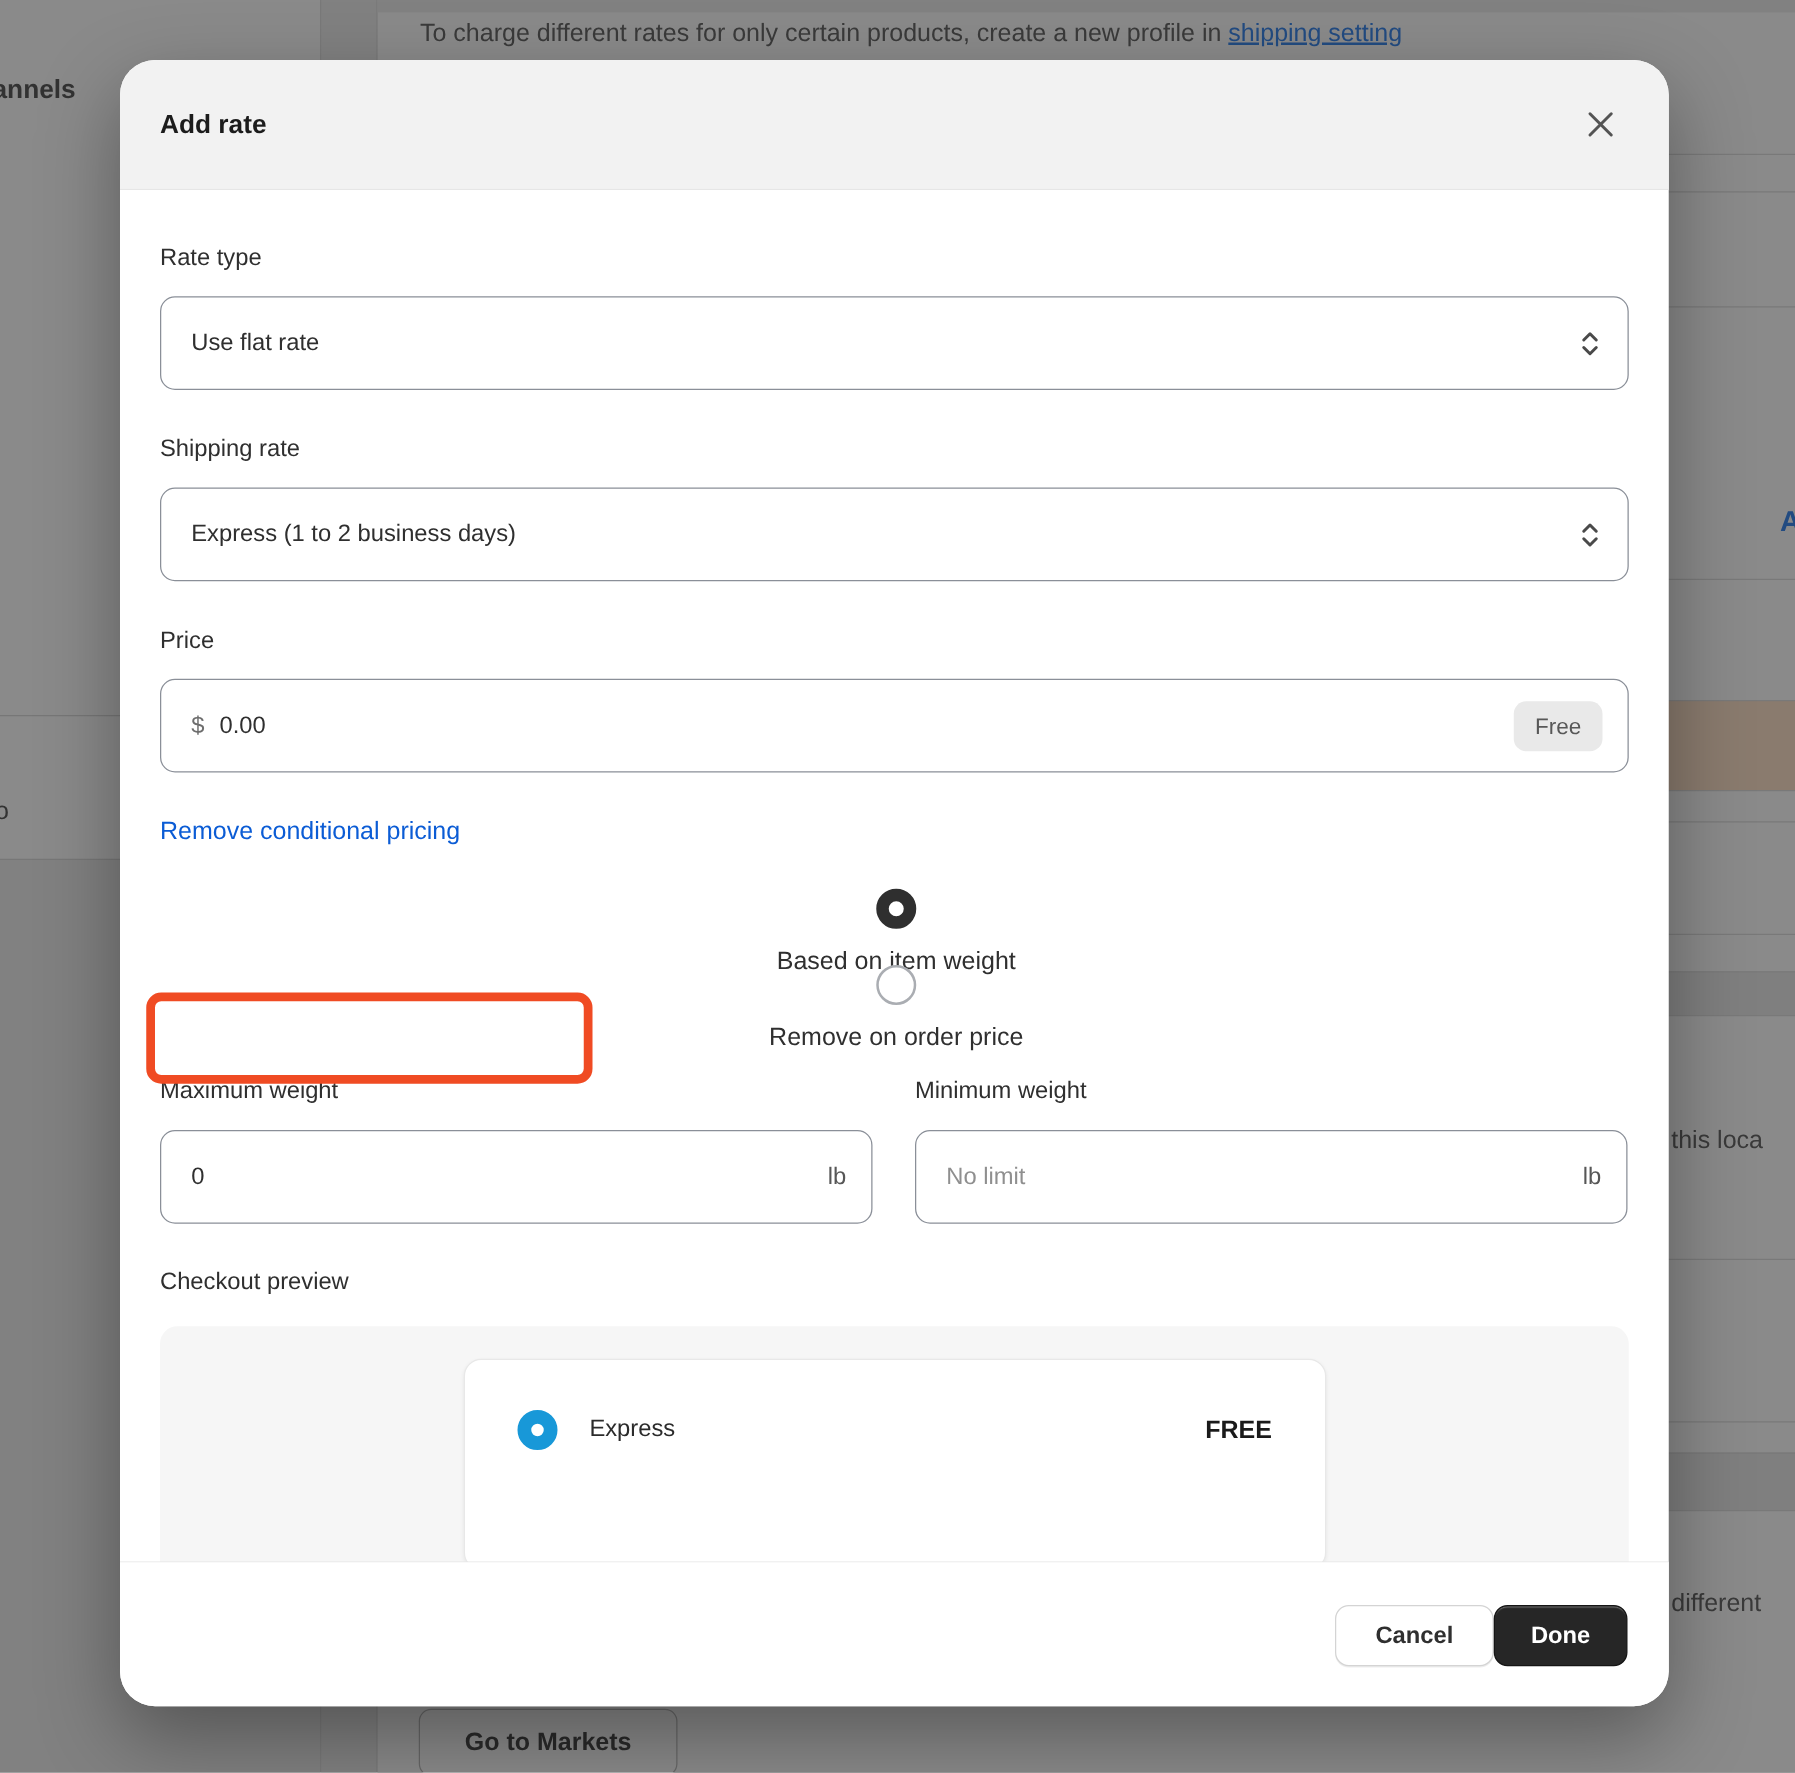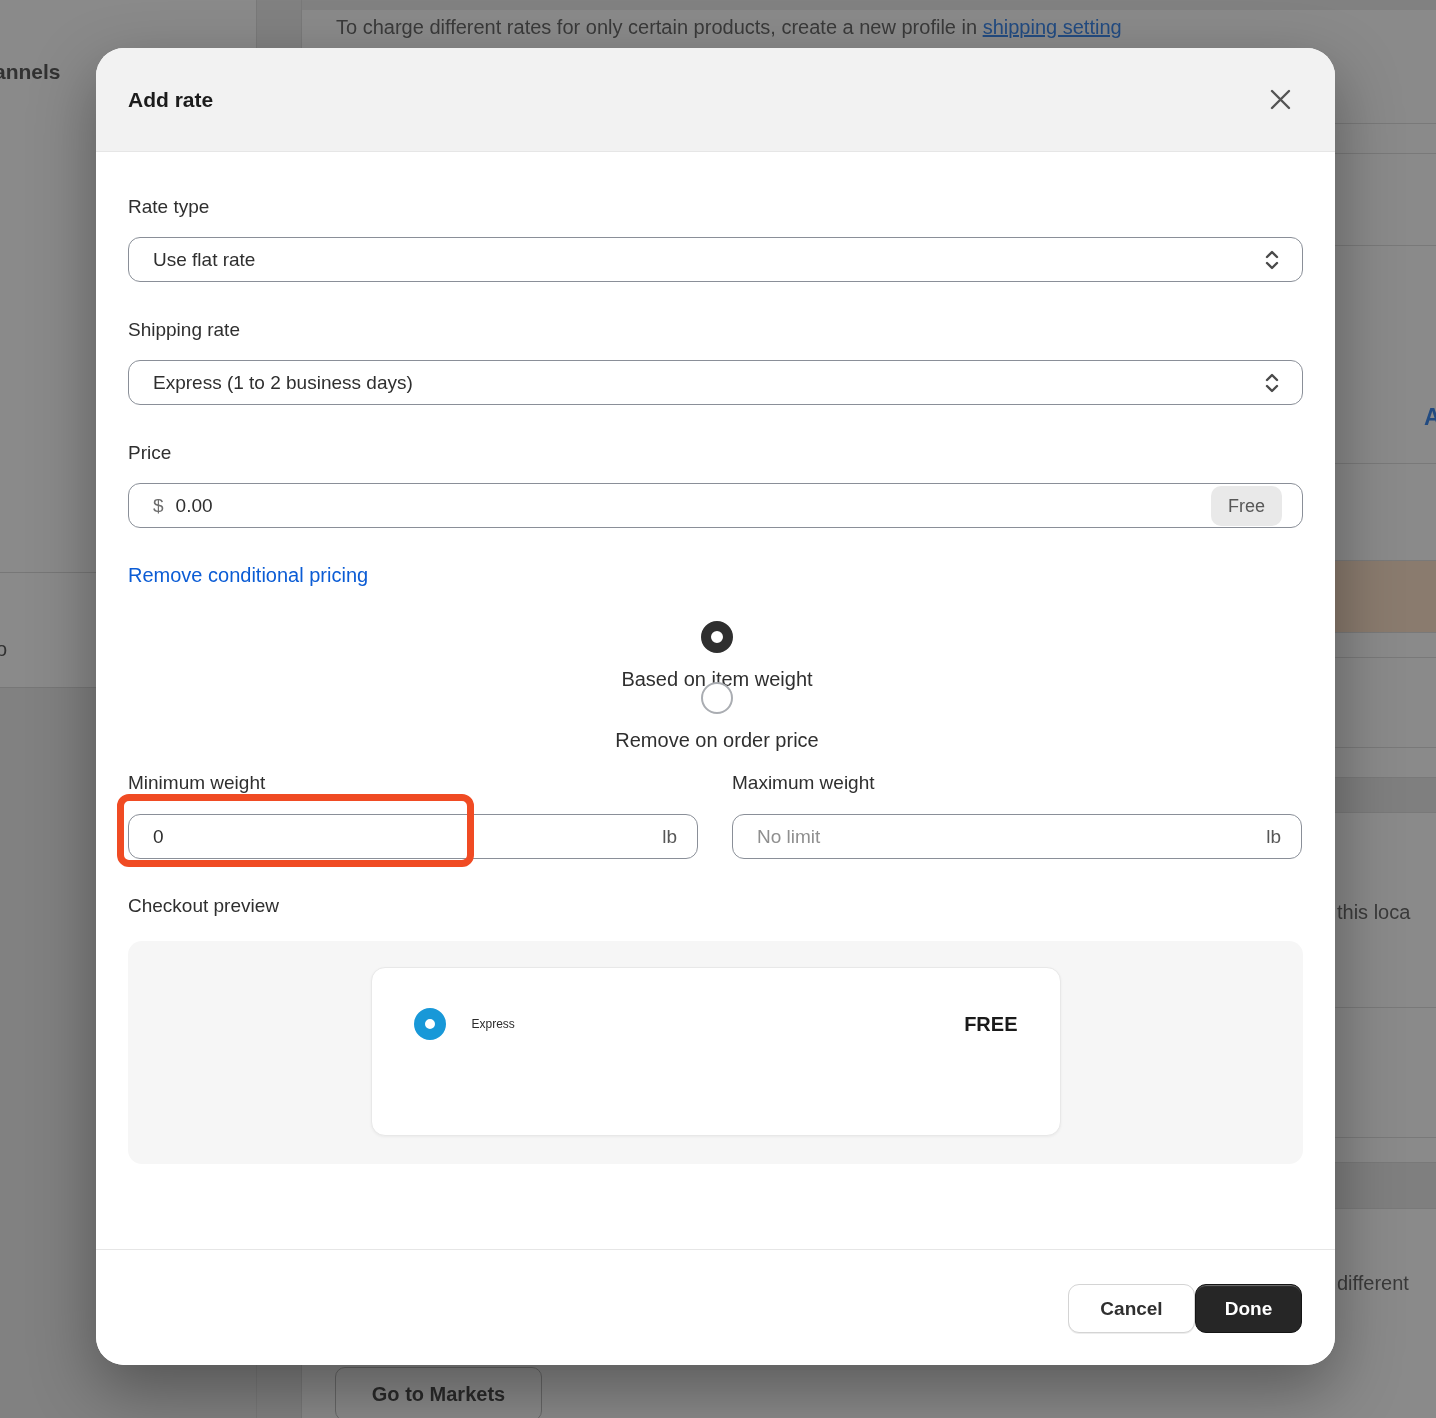--- a/index.html
+++ b/index.html
@@ -32,21 +32,21 @@
 
   
   .modal { position:absolute; z-index:2; left:96px; top:48px; width:1239px; height:1317px; background:#fff; border-radius:28px; box-shadow:0 24px 64px rgba(0,0,0,0.35); }
   .modal-header { height:104px; background:#f2f2f2; border-bottom:1px solid #e6e6e6; border-radius:28px 28px 0 0; display:flex; align-items:center; padding:0 38px 0 32px; }
   .modal-title { font-size:21px; font-weight:700; color:#1c1c1c; }
   .close-btn { margin-left:auto; width:34px; height:34px; display:flex; align-items:center; justify-content:center; cursor:pointer; background:none; border:none; }
   .modal-body { position:relative; padding:0 32px; }
 
   .field-label { margin-top:36px; font-size:19px; line-height:24px; color:#2f2f2f; }
   .field-label.first { margin-top:43px; }
-  .selectbox, .inputbox { margin-top:18px; height:45px; border:1px solid #8a8f98; border-radius:12px; background:#fff; display:flex; align-items:center; padding:0 20px 0 24px; cursor:pointer; }
+  .selectbox, .inputbox { margin-top:18px; height:75px; border:1px solid #8a8f98; border-radius:12px; background:#fff; display:flex; align-items:center; padding:0 20px 0 24px; cursor:pointer; }
   .selectbox .value { font-size:19px; color:#2f2f2f; }
   .chev { margin-left:auto; flex:0 0 auto; }
   .prefix { font-size:19px; color:#6d6d6d; margin-right:12px; }
   .inputbox .value { font-size:19px; color:#2f2f2f; }
   .inputbox .placeholder { font-size:19px; color:#8f8f8f; }
   .free-badge { margin-left:auto; height:40px; line-height:40px; padding:0 17px; background:#e9e9e9; border-radius:10px; font-size:18px; color:#585858; }
   .suffix { margin-left:auto; font-size:19px; color:#575757; }
 
   .link { display:inline-block; margin-top:35px; font-size:20px; line-height:24px; color:#0b5cd5; cursor:pointer; text-decoration:none; }
 
@@ -61,21 +61,21 @@
 
   .weights-labels { margin-top:45px; display:grid; grid-template-columns:570px 570px; column-gap:34px; }
   .weights-labels .field-label { margin-top:0; }
   .weights-row { margin-top:19px; display:grid; grid-template-columns:570px 570px; column-gap:34px; }
   .weights-row .inputbox { margin-top:0; }
 
   .preview-wrap { margin-top:23px; height:223px; background:#f6f6f6; border-radius:14px; }
   .preview-card { width:690px; height:169px; margin:0 auto; position:relative; top:26px; background:#fff; border:1px solid #e8e8e8; border-radius:14px; box-shadow:0 1px 3px rgba(0,0,0,0.05); padding:40px 42px 0 42px; }
   .preview-row1 { display:flex; align-items:center; gap:26px; }
   .preview-radio { width:32px; height:32px; border-radius:50%; border:11px solid #1898d8; background:#fff; flex:0 0 auto; }
-  .preview-name { font-size:12px; color:#2b2b2b; }
+  .preview-name { font-size:19px; color:#2b2b2b; }
   .preview-price { margin-left:auto; font-size:20px; font-weight:700; color:#1a1a1a; }
   .preview-desc { margin:20px 0 0 58px; font-size:19px; color:#5f5f5f; }
 
   .modal-footer { position:absolute; left:0; right:0; bottom:0; height:116px; background:#fff; border-top:1px solid #e6e6e6; border-radius:0 0 28px 28px; display:flex; justify-content:flex-end; align-items:flex-start; padding:34px 33px 0 33px; }
   .btn { height:49px; border-radius:11px; font-size:19px; font-weight:600; display:flex; align-items:center; justify-content:center; cursor:pointer; font-family:inherit; }
   .btn-cancel { width:127px; background:#fff; color:#2f2f2f; border:1px solid #d4d4d4; box-shadow:0 1px 0 rgba(0,0,0,0.07); }
   .btn-done { width:107px; background:#262626; color:#fff; border:1px solid #151515; box-shadow:inset 0 2px 1px -1px rgba(255,255,255,0.35); }
 </style>
 </head>
 <body>
@@ -167,22 +167,22 @@
         <span class="radio-label">Based on item weight</span>
       </div>
       <div class="radio-row row2">
         <span class="radio off"></span>
         <span class="radio-label">Remove on order price</span>
       </div>
 
       <div class="annotation"></div>
 
       <div class="weights-labels">
+        <div class="field-label">Maximum weight</div>
         <div class="field-label">Minimum weight</div>
-        <div class="field-label">Maximum weight</div>
       </div>
       <div class="weights-row">
         <div class="inputbox">
           <span class="value">0</span>
           <span class="suffix">lb</span>
         </div>
         <div class="inputbox">
           <span class="placeholder">No limit</span>
           <span class="suffix">lb</span>
         </div>

